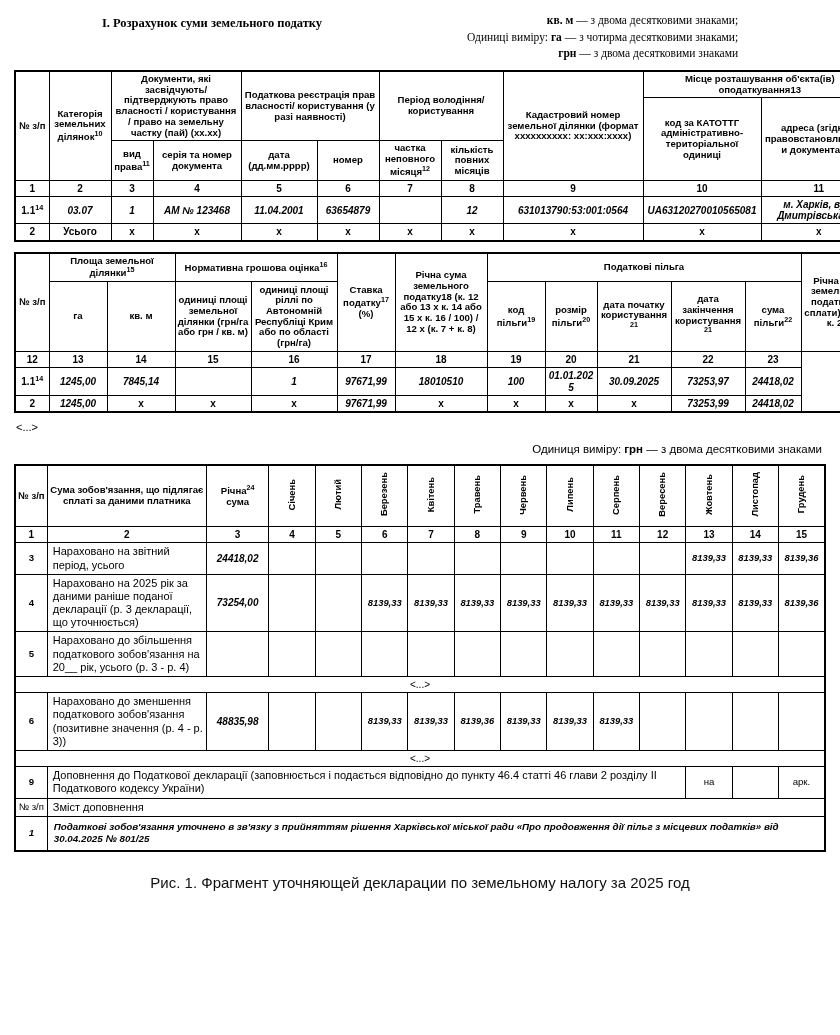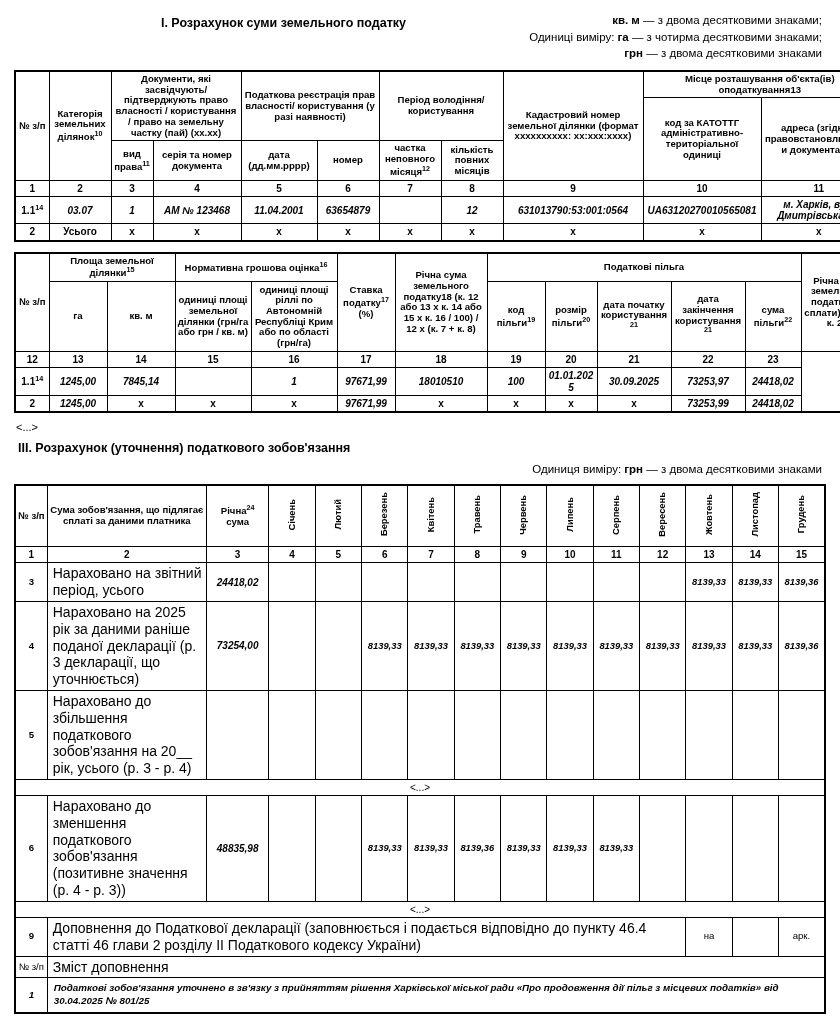--- a/index.html
+++ b/index.html
@@ -48,21 +48,21 @@
   .numrow td { font-weight: bold; font-size: 10px; }
   .data td { font-style: italic; font-weight: bold; font-size: 10px; }
   .data td.plain { font-style: normal; font-weight: bold; }
   sup { font-size: 7.2px; vertical-align: super; }
   .bold { font-weight: bold; }
 
   .spacer { height: 10px; }
   .dots { font-size: 11px; margin: 8px 0 8px 2px; }
   .dots-center { text-align: center; font-size: 10px; padding: 2px 0; }
 
-  .t3-lbl { text-align: left; padding-left: 5px; font-size: 14px; line-height: 1.2; }
+  .t3-lbl { text-align: left; padding-left: 5px; font-size: 11px; line-height: 1.2; }
   .t3-val { font-style: italic; font-weight: bold; font-size: 10px; }
   .month { font-style: italic; font-weight: bold; font-size: 9.4px; }
 
   .vert {
     writing-mode: vertical-rl;
     transform: rotate(180deg);
     white-space: nowrap;
     font-size: 9.4px;
     margin: 0 auto;
   }
@@ -81,21 +81,21 @@
     font-size: 15px;
     margin: 22px 0 8px 0;
     color: #111;
   }
 </style>
 </head>
 <body>
 
 <div class="page">
 
-  <div style="display:flex; align-items:flex-start; justify-content:flex-end;">
+  <div style="display:flex; align-items:flex-start; justify-content:center;font-family:Liberation Serif, serif;">
     <div class="sec-title">I. Розрахунок суми земельного податку</div>
     <div style="width:420px;">
       <div class="units-line">
         <b>кв. м</b><span> — з двома десятковими знаками;</span>
       </div>
       <div class="units-line">
         <span>Одиниці виміру: </span><b>га</b><span> — з чотирма десятковими знаками;</span>
       </div>
       <div class="units-line">
         <b>грн</b><span> — з двома десятковими знаками</span>
@@ -265,21 +265,20 @@
         <td class="plain">х</td>
         <td class="plain">х</td>
         <td>73253,99</td>
         <td>24418,02</td>
       </tr>
     </tbody>
   </table>
 
   <div class="dots">&lt;...&gt;</div>
 
-  <div class="sec-title">III. Розрахунок (уточнення) податкового зобов'язання</div>
   <div class="units-line" style="margin-bottom:6px;">
     <span>Одиниця виміру: </span><b>грн</b><span> — з двома десятковими знаками</span>
   </div>
 
   <table class="grid">
     <colgroup>
       <col style="width:32px">
         <col style="width:158px">
         <col style="width:62px">
       <col style="width:46px">

